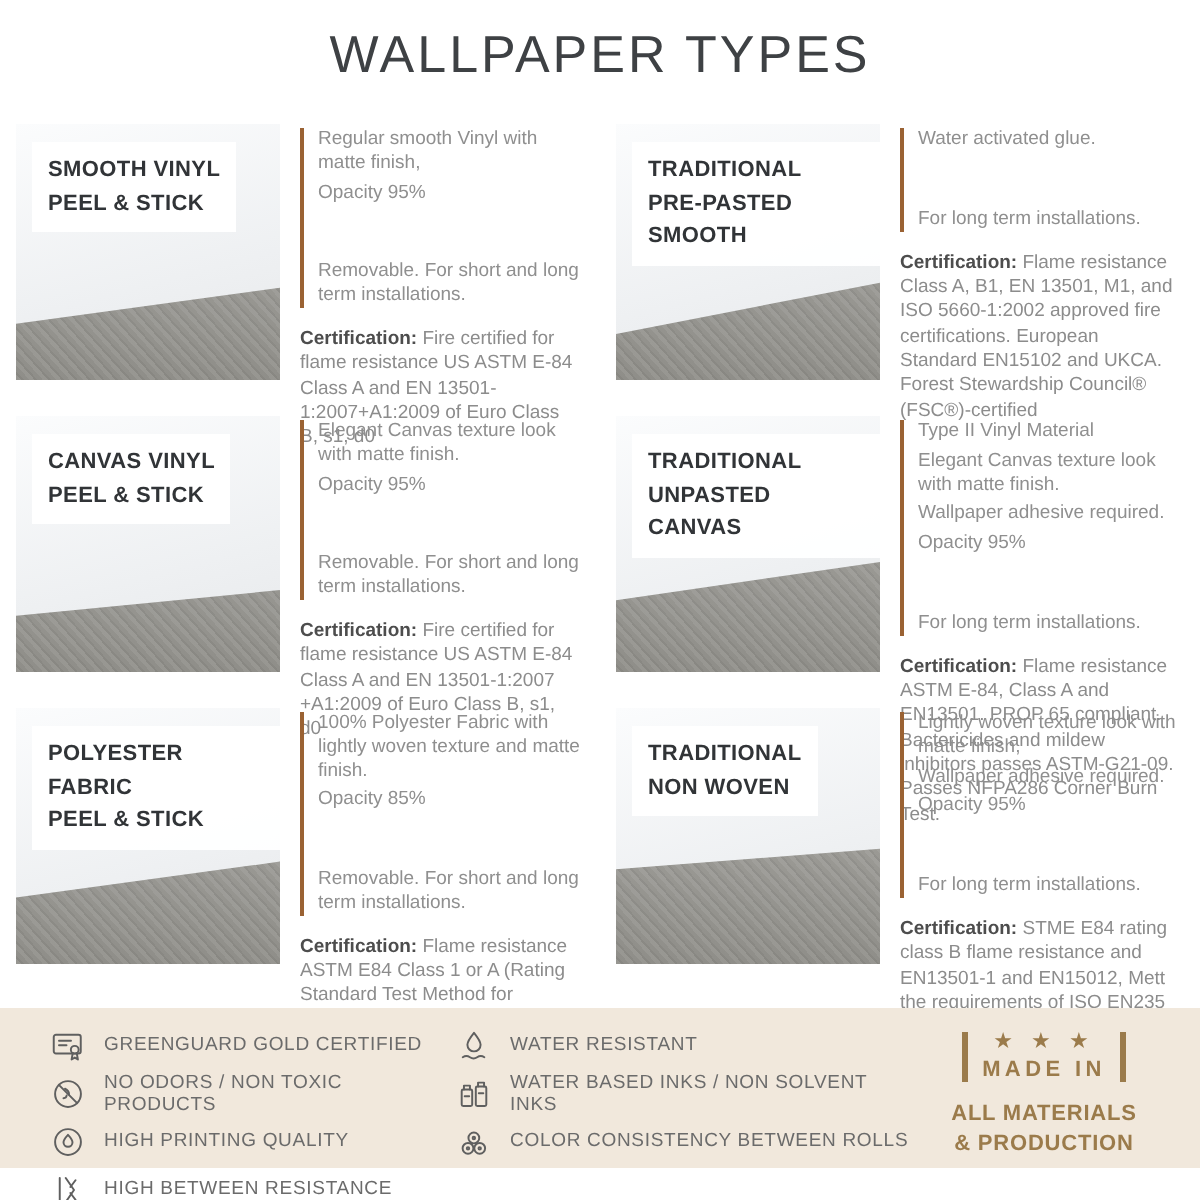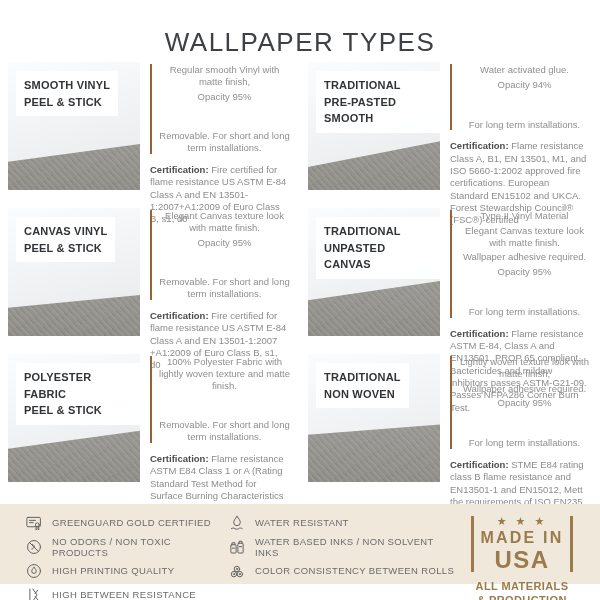--- a/index.html
+++ b/index.html
@@ -5,21 +5,21 @@
   html,body{margin:0;padding:0;}
   body{
     width:600px;height:600px;background:#ffffff;
     font-family:"Liberation Sans", sans-serif;
     -webkit-font-smoothing:antialiased;
   }
   .poster{position:relative;width:600px;height:600px;overflow:hidden;background:#fff;}
 
   
   .title{
-    margin:0;padding-top:27px;text-align:center;
+    margin:0;padding-top:12px;text-align:center;
     font-size:26px;font-weight:500;letter-spacing:1.5px;
     color:var(--title-color,#3e4144);
   }
 
   
   .grid{
     position:absolute;top:58px;left:0;width:600px;
     display:grid;grid-template-columns:300px 300px;grid-auto-rows:146px;
   }
   .tile{display:flex;padding:4px 6px 0 8px;box-sizing:border-box;}
@@ -45,21 +45,21 @@
     background:rgba(255,255,255,.94);
     padding:6px 8px;
     font-size:11px;font-weight:700;letter-spacing:.2px;
     line-height:1.5;color:#313437;white-space:pre-line;
   }
   .tile-text{flex:1;padding:2px 4px 0 10px;min-width:0;}
   .specs{
     border-left:2px solid var(--accent,#9a6233);
     padding-left:7px;
   }
-  .spec-line{margin:0 0 3px;font-size:9.5px;line-height:1.24;color:#8f8f8f;text-align:center;}
+  .spec-line{margin:0 0 3px;font-size:9.5px;line-height:1.24;color:#8f8f8f;}
   .spec-line:last-child{margin-bottom:0;margin-top:28px;}
   .cert{
     margin:10px 0 0;font-size:9.5px;line-height:1.3;color:#8c8c8c;
     white-space:pre-line;
   }
   .cert strong{color:#4d4d4d;font-weight:700;}
 
   
   .footer{
     position:absolute;left:0;bottom:16px;width:600px;height:80px;
@@ -76,21 +76,21 @@
 
   .stamp-col{flex:1;display:flex;flex-direction:column;align-items:center;padding-top:2px;}
   .stamp{color:var(--stamp-gold,#9b7b4b);text-align:center;}
   .stamp-core{
     display:inline-block;
     border-left:3px solid var(--stamp-gold,#9b7b4b);
     border-right:3px solid var(--stamp-gold,#9b7b4b);
     padding:0 7px;line-height:1;
   }
   .stamp-stars{font-size:11px;letter-spacing:3px;line-height:1;}
-  .stamp-madein{font-size:16px;font-weight:700;letter-spacing:2.2px;margin-top:2px;line-height:1.1;}
+  .stamp-madein{font-size:11px;font-weight:700;letter-spacing:2.2px;margin-top:2px;line-height:1.1;}
   .stamp-usa{font-size:24px;font-weight:700;letter-spacing:1.5px;line-height:1;margin-top:1px;}
   .stamp-sub{
     margin-top:7px;font-size:11px;font-weight:700;letter-spacing:.4px;
     line-height:1.35;white-space:pre-line;text-align:center;
   }
 </style>
 </head>
 <body>
 
 <div class="poster">
@@ -116,21 +116,20 @@
 
   <div class="tile">
     <div class="tile-image">
       <div class="floor"></div>
       <div class="tile-label">TRADITIONAL
 PRE-PASTED SMOOTH</div>
     </div>
     <div class="tile-text">
       <div class="specs">
             <p class="spec-line">Water activated glue.</p>
-            <p class="spec-line">Opacity 94%</p>
             <p class="spec-line">For long term installations.</p>
           </div>
       <p class="cert"><strong>Certification:</strong> <span>Flame resistance Class A, B1, EN 13501, M1, and ISO 5660-1:2002 approved fire certifications. European Standard EN15102 and UKCA. Forest Stewardship Council® (FSC®)-certified</span></p>
     </div>
   </div>
 
   <div class="tile">
     <div class="tile-image">
       <div class="floor"></div>
       <div class="tile-label">CANVAS VINYL
@@ -166,20 +165,21 @@
 
   <div class="tile">
     <div class="tile-image">
       <div class="floor"></div>
       <div class="tile-label">POLYESTER FABRIC
 PEEL &amp; STICK</div>
     </div>
     <div class="tile-text">
       <div class="specs">
             <p class="spec-line">100% Polyester Fabric with lightly woven texture and matte finish.</p>
+            <p class="spec-line">Opacity 85%</p>
             <p class="spec-line">Removable.  For short and long term installations.</p>
           </div>
       <p class="cert"><strong>Certification:</strong> <span>Flame resistance ASTM E84 Class 1 or A (Rating Standard Test Method for Surface Burning Characteristics of Building Materials)
 Safe for all spaces with REACH, RoHS and Prop 65 Compliance</span></p>
     </div>
   </div>
 
   <div class="tile">
     <div class="tile-image">
       <div class="floor"></div>
@@ -280,21 +280,20 @@
             </svg>
           </span>
     <span class="badge-label">COLOR CONSISTENCY BETWEEN ROLLS</span>
   </div>
 </div>
     <div class="stamp-col">
       <div class="stamp">
         <div class="stamp-core">
           <div class="stamp-stars">★ ★ ★</div>
           <div class="stamp-madein">MADE IN</div>
-          <div class="stamp-usa">USA</div>
         </div>
         <div class="stamp-sub">ALL MATERIALS
 &amp; PRODUCTION</div>
       </div>
     </div>
   </div>
 
 </div>
 
 </body></html>

